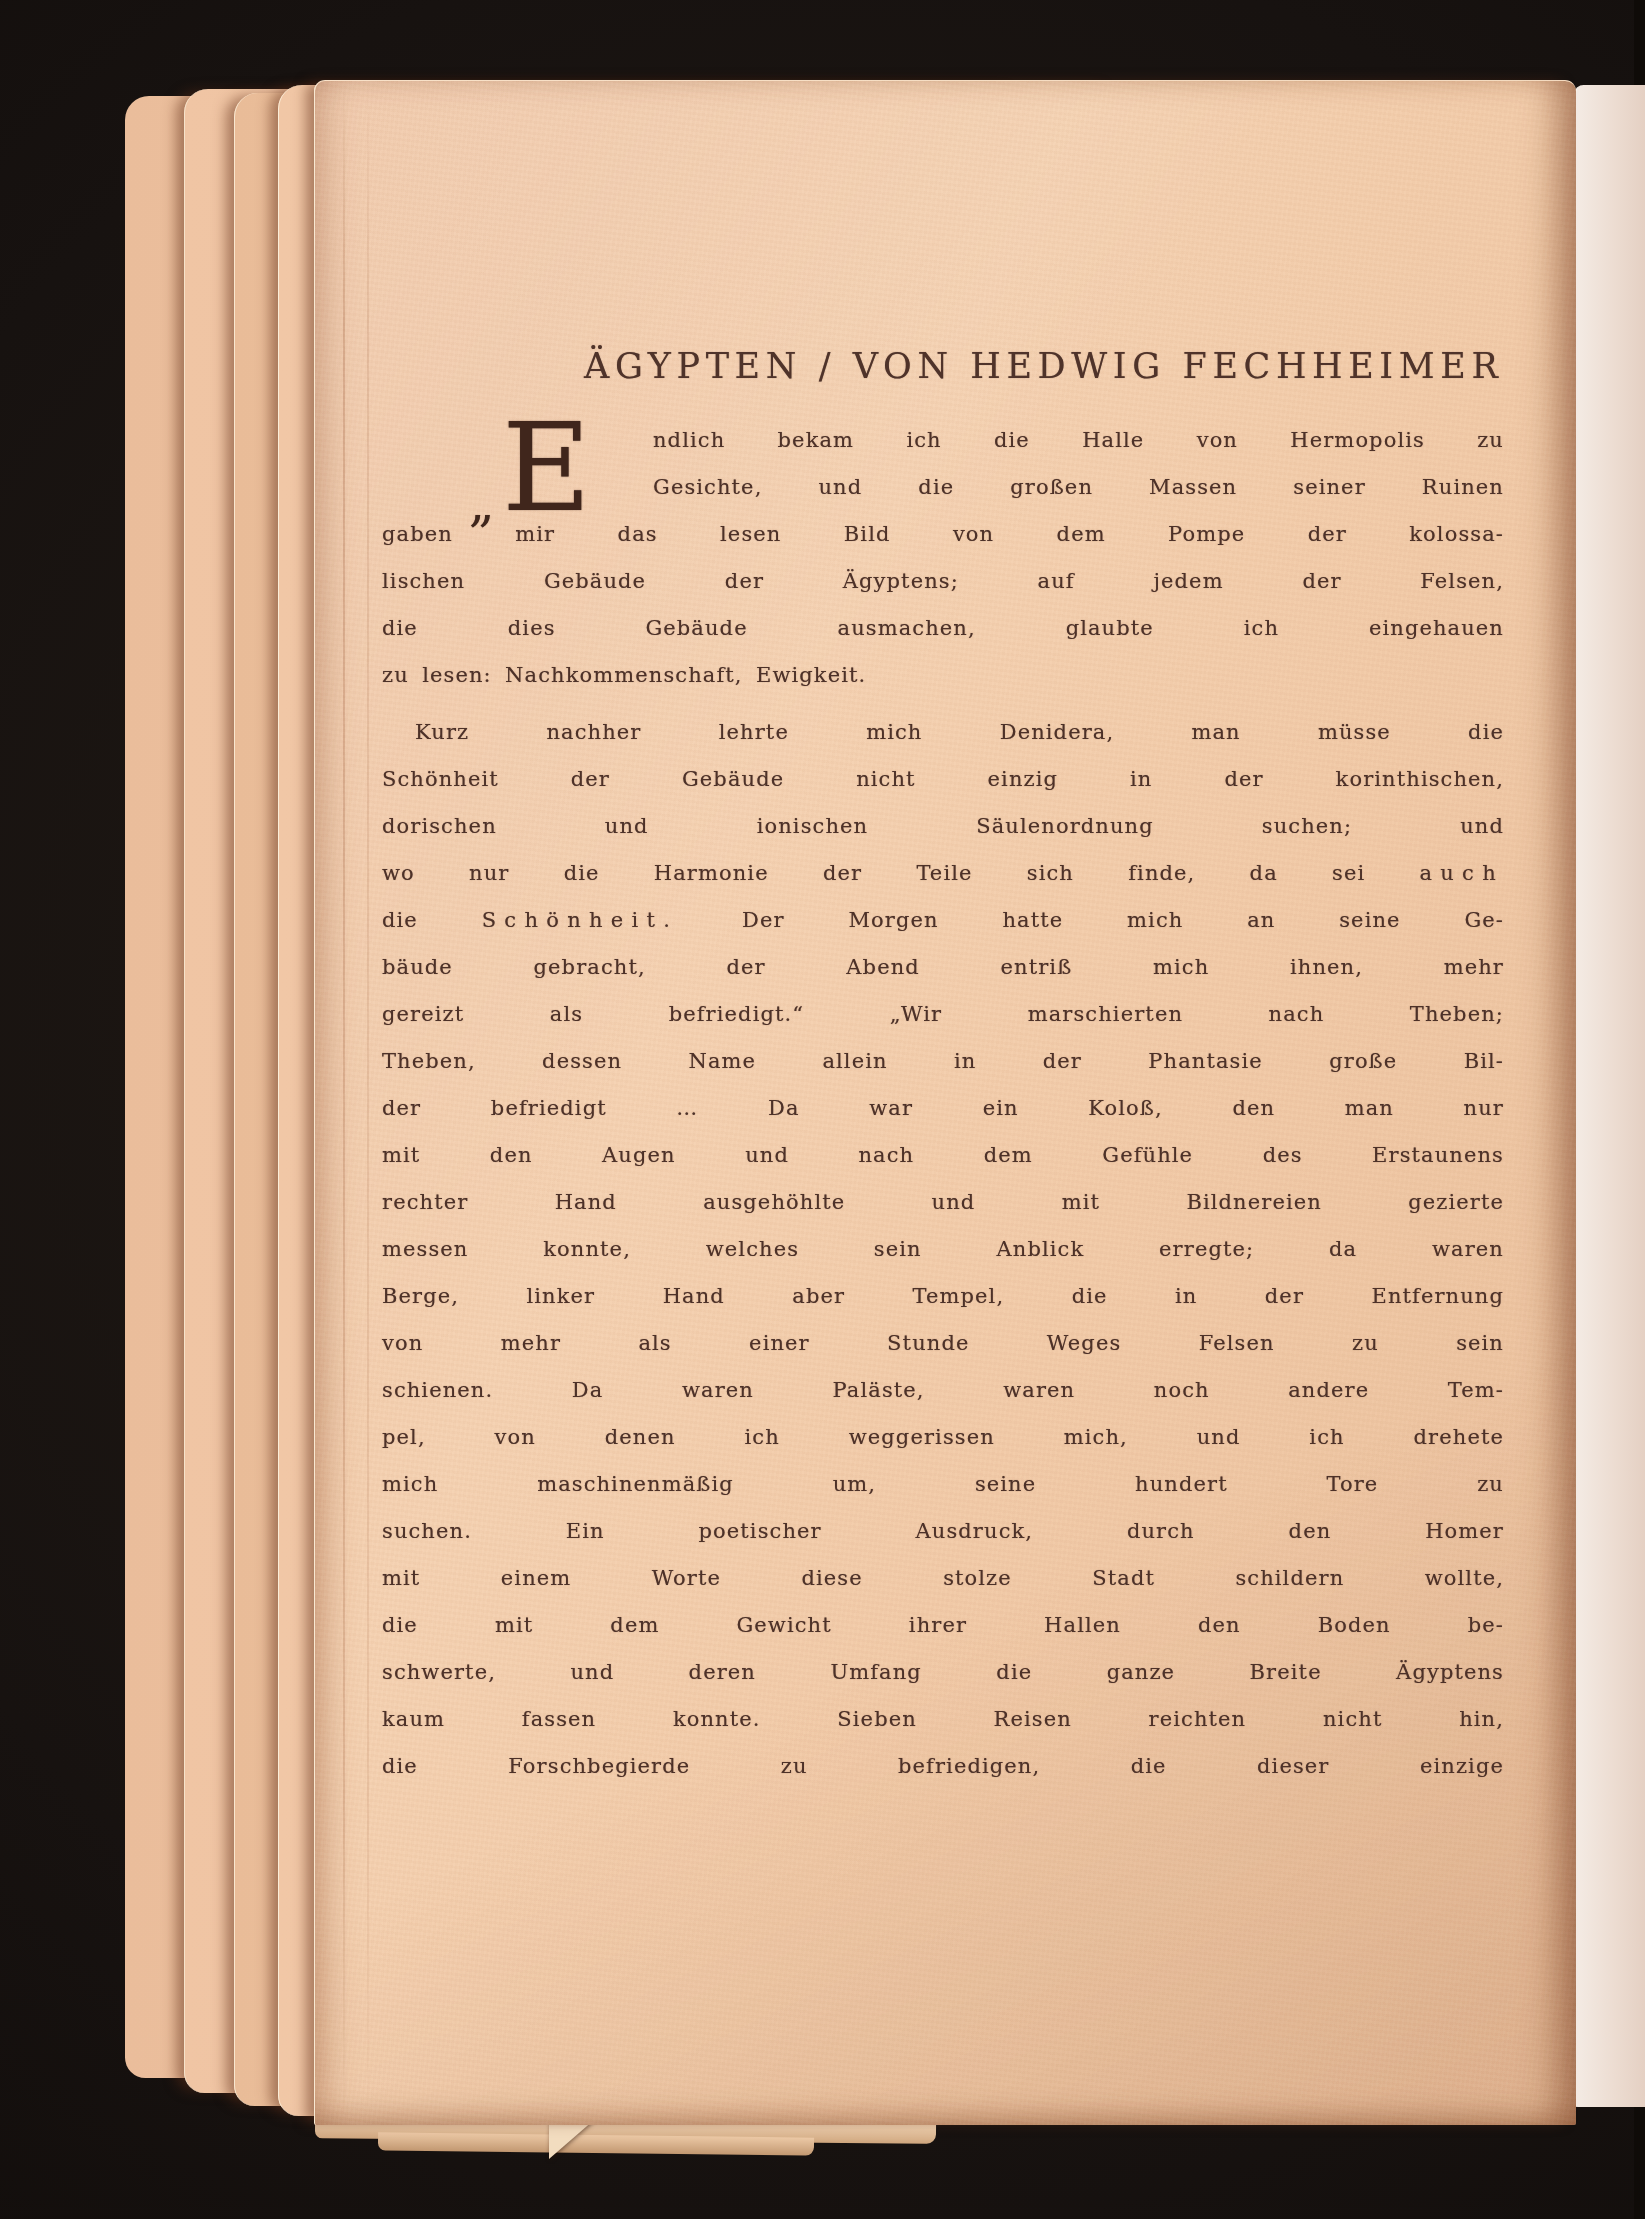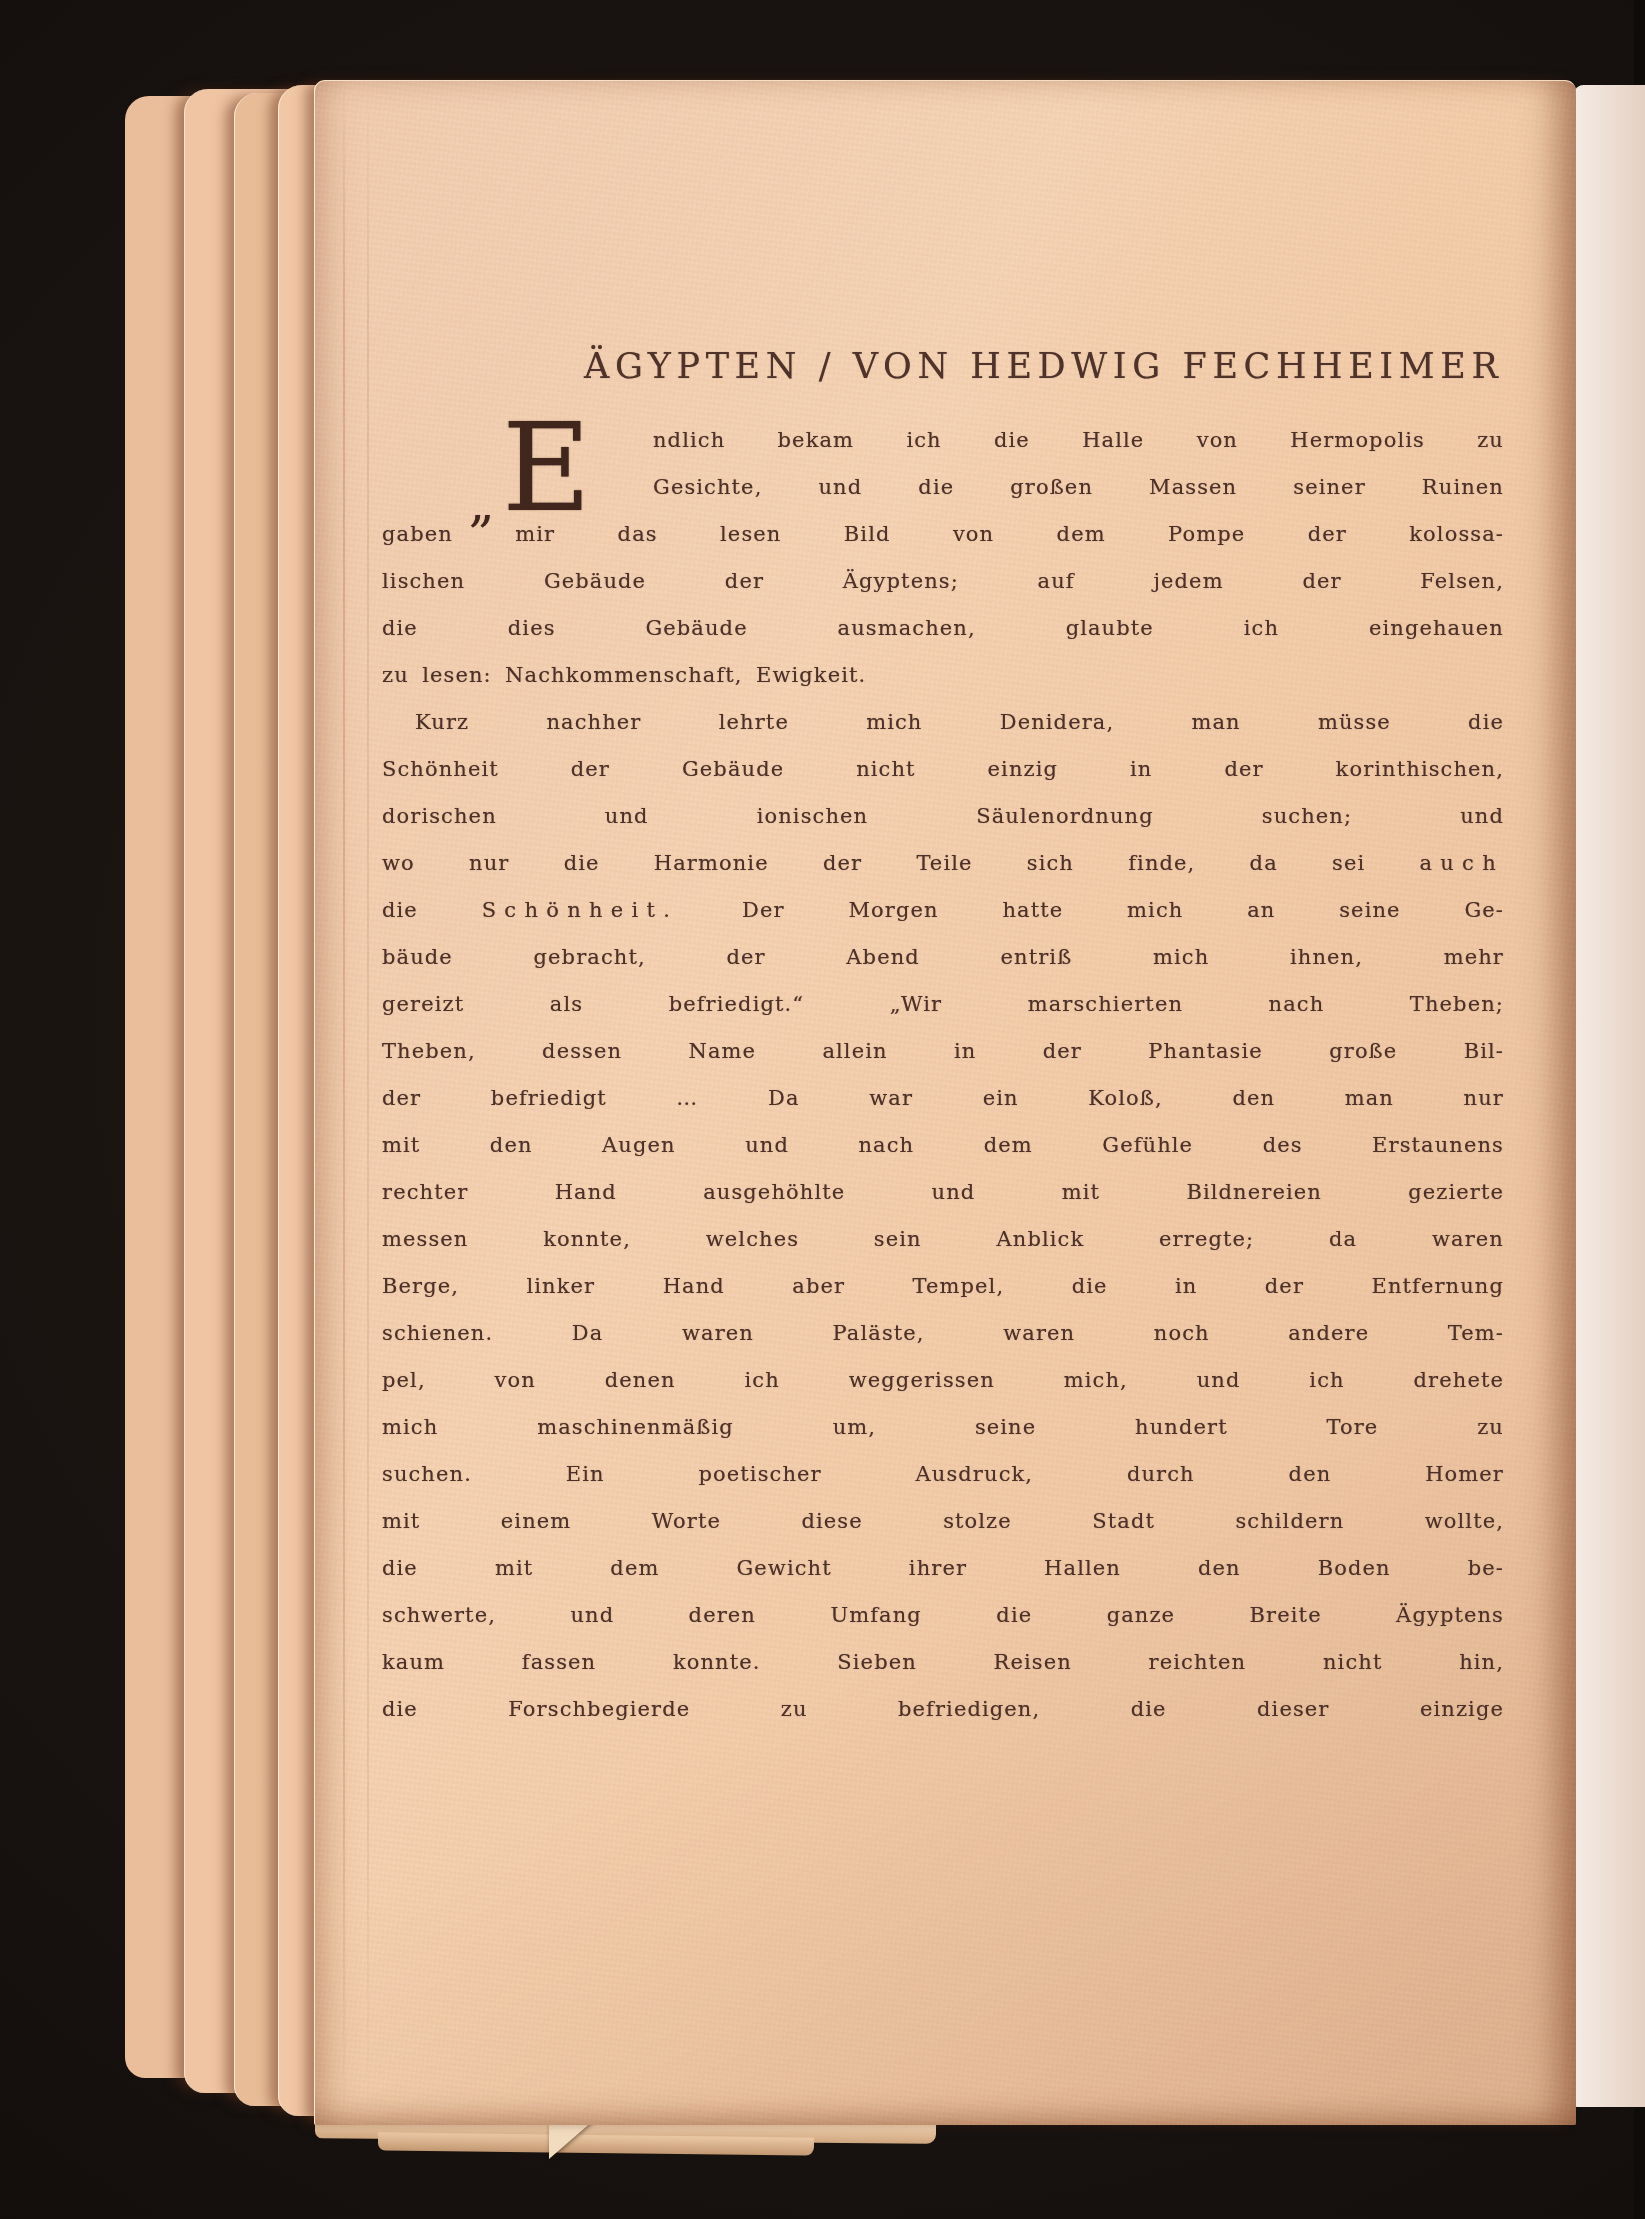--- a/index.html
+++ b/index.html
@@ -81,21 +81,21 @@
     text-shadow:0 0 0.9px rgba(64,38,28,0.6);}
   .dropcap .cap{font-size:122px;line-height:0.78;
     text-shadow:0 0 1.4px rgba(64,38,28,0.65);}
   .body-text{
     position:absolute;left:67px;top:336px;width:1122px;z-index:12;
     font-size:21px;letter-spacing:1.1px;word-spacing:5.6px;color:#4d3128;
     text-shadow:0 0 0.9px rgba(77,49,40,0.55);
   }
   .bl{height:47px;line-height:47px;text-align:justify;text-align-last:justify;white-space:normal;}
   .bl.dc{margin-left:271px;}
-  .bl.ind{text-indent:33px;}
+  .bl.ind{text-indent:33px;margin-top:10px;}
   .bl.endl{text-align-last:left;}
   .sperr{letter-spacing:8.3px;}
 </style>
 </head>
 <body>
 
 <div id="canvas">
 
   <div class="facing-page"></div>
 
@@ -133,20 +133,21 @@
         <div class="bl"><span>wo nur die Harmonie der Teile sich finde, da sei </span><span class="sperr">auch</span></div>
         <div class="bl"><span>die </span><span class="sperr">Schönheit.</span><span> Der Morgen hatte mich an seine Ge-</span></div>
         <div class="bl"><span>bäude gebracht, der Abend entriß mich ihnen, mehr</span></div>
         <div class="bl"><span>gereizt als befriedigt.“ „Wir marschierten nach Theben;</span></div>
         <div class="bl"><span>Theben, dessen Name allein in der Phantasie große Bil-</span></div>
         <div class="bl"><span>der befriedigt … Da war ein Koloß, den man nur</span></div>
         <div class="bl"><span>mit den Augen und nach dem Gefühle des Erstaunens</span></div>
         <div class="bl"><span>rechter Hand ausgehöhlte und mit Bildnereien gezierte</span></div>
         <div class="bl"><span>messen konnte, welches sein Anblick erregte; da waren</span></div>
         <div class="bl"><span>Berge, linker Hand aber Tempel, die in der Entfernung</span></div>
+        <div class="bl"><span>von mehr als einer Stunde Weges Felsen zu sein</span></div>
         <div class="bl"><span>schienen. Da waren Paläste, waren noch andere Tem-</span></div>
         <div class="bl"><span>pel, von denen ich weggerissen mich, und ich drehete</span></div>
         <div class="bl"><span>mich maschinenmäßig um, seine hundert Tore zu</span></div>
         <div class="bl"><span>suchen. Ein poetischer Ausdruck, durch den Homer</span></div>
         <div class="bl"><span>mit einem Worte diese stolze Stadt schildern wollte,</span></div>
         <div class="bl"><span>die mit dem Gewicht ihrer Hallen den Boden be-</span></div>
         <div class="bl"><span>schwerte, und deren Umfang die ganze Breite Ägyptens</span></div>
         <div class="bl"><span>kaum fassen konnte. Sieben Reisen reichten nicht hin,</span></div>
         <div class="bl"><span>die Forschbegierde zu befriedigen, die dieser einzige</span></div>
       </div>

